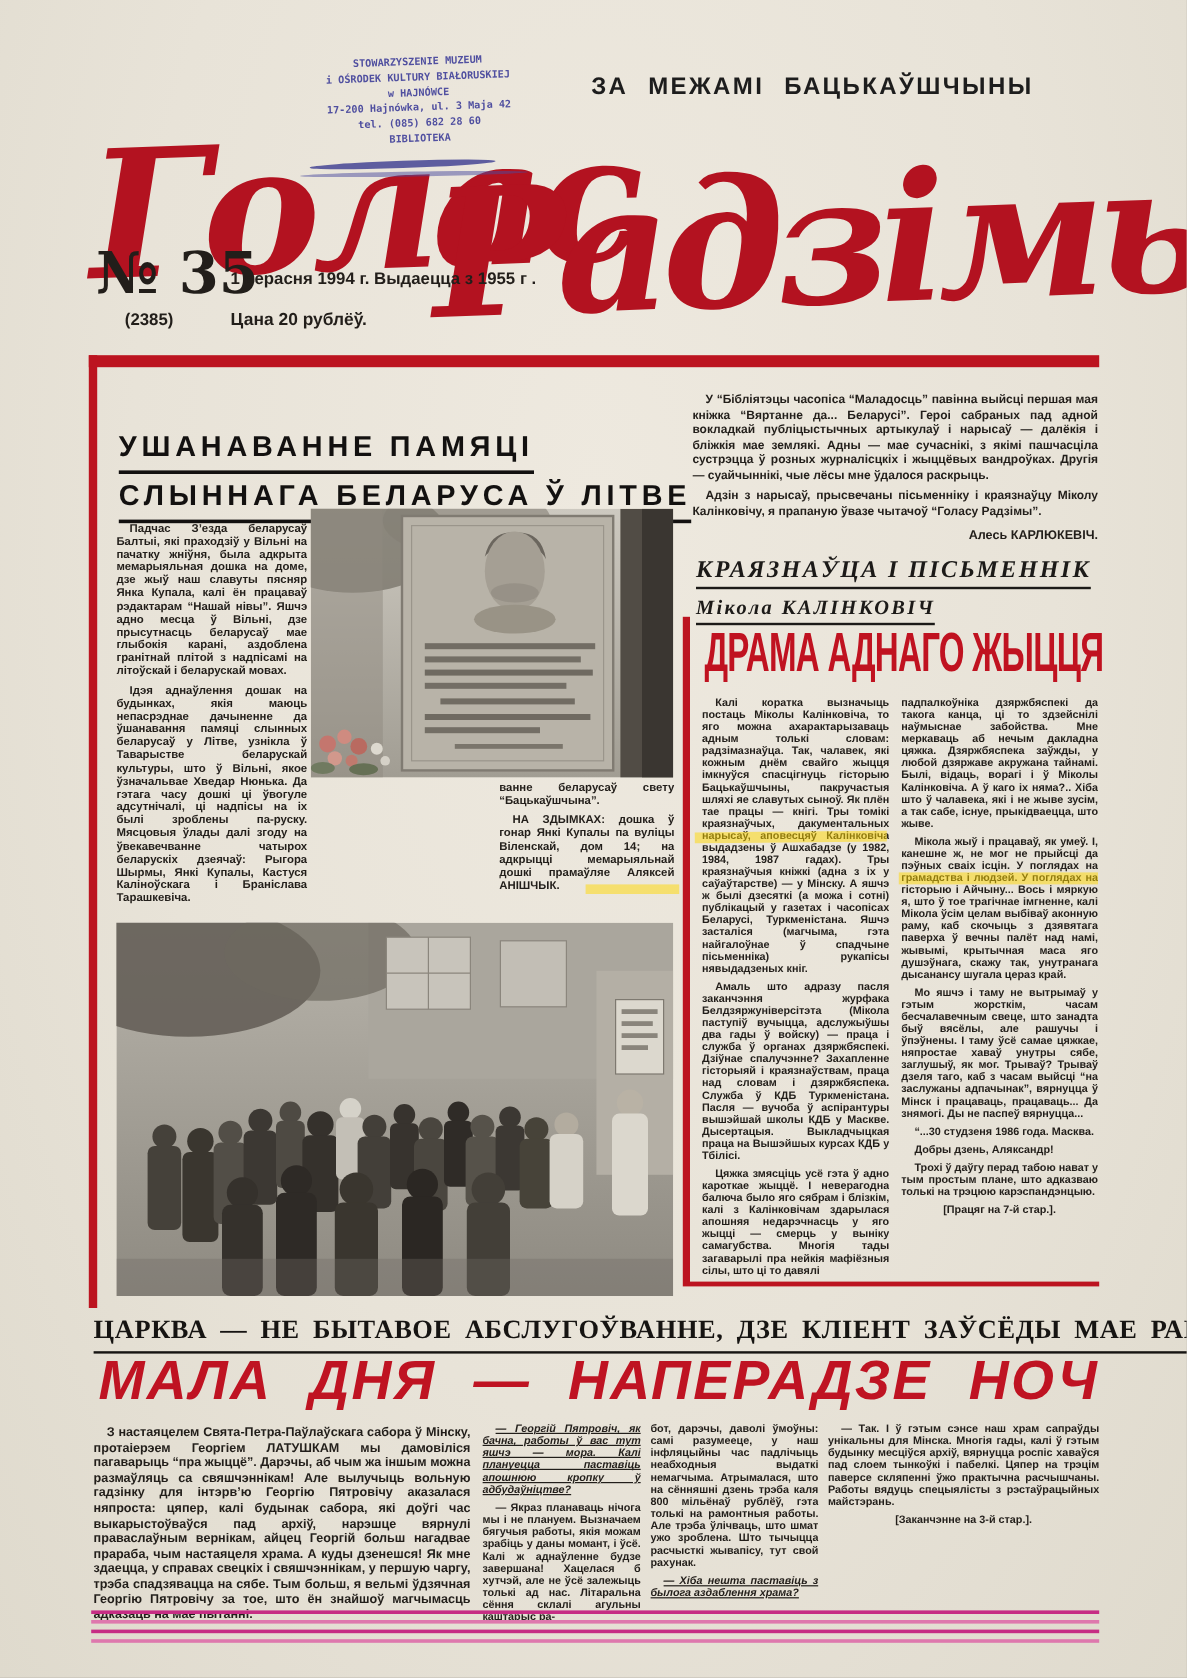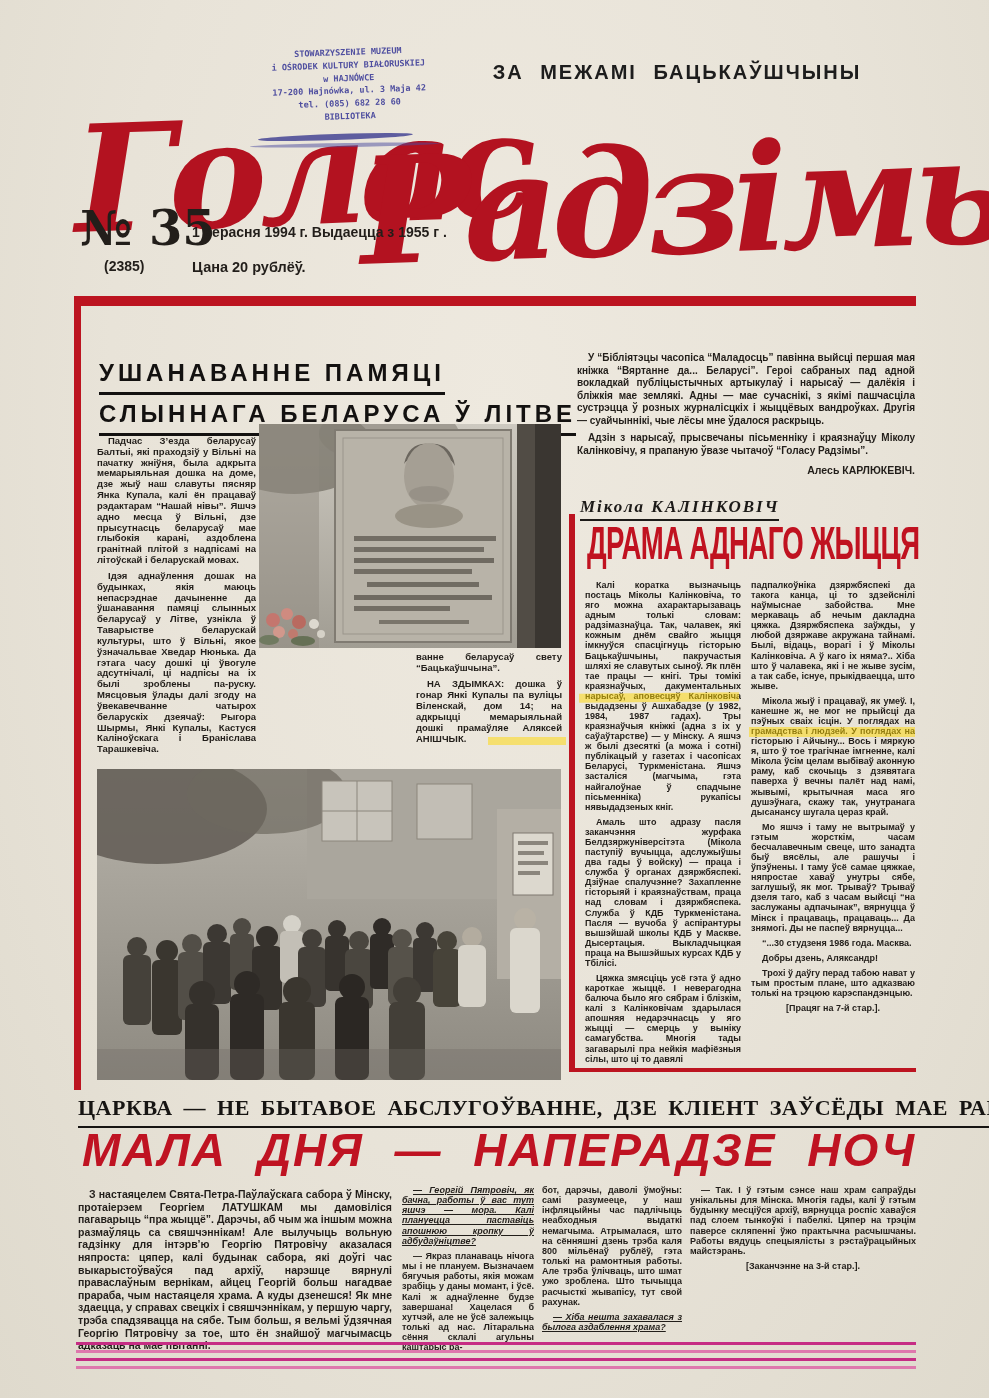--- a/index.html
+++ b/index.html
@@ -44,21 +44,21 @@
   .col p.ni{text-indent:0;}
   .col p.ctr{text-indent:0;text-align:center;}
   .la-col{left:97px;top:436px;width:159px;height:324px;font-size:9.5px;line-height:1.14;}
   .photo1{left:259px;top:424px;width:302px;height:224px;}
   .cap{font-size:9.5px;line-height:1.16;}
   .cap1{left:259px;top:651px;width:151px;height:110px;}
   .cap2{left:416px;top:651px;width:146px;height:110px;}
   .photo2{left:97px;top:769px;width:464px;height:311px;}
 
   
-  .ra-intro{left:577px;top:352px;width:338px;font-size:10px;line-height:1.25;}
+  .ra-intro{left:577px;top:328px;width:338px;font-size:10px;line-height:1.25;}
   .ra-byline{text-align:right;margin-top:7px;font-size:10.5px;font-weight:700;}
   .rub{font-family:"Liberation Serif",serif;font-style:italic;font-weight:700;color:#1c1a18;
        border-bottom:2px solid #1c1a18;padding-bottom:2px;letter-spacing:2px;white-space:nowrap;}
   .rub1{left:580px;top:464px;font-size:20px;}
   .rub2{left:580px;top:497px;font-size:17px;}
   .ra-head{left:587px;top:520px;font-size:46px;font-weight:900;color:#c01220;letter-spacing:-1px;
            white-space:nowrap;transform:scaleX(.6);transform-origin:left top;line-height:1;}
   .ra-c{top:580px;height:490px;font-size:9px;line-height:1.12;}
   .ra-c1{left:585px;width:156px;}
   .ra-c2{left:751px;width:164px;}
@@ -236,20 +236,21 @@
         <rect x="292" y="233" width="36" height="78" rx="7" fill="#433f38"></rect>
     </g>
     <rect y="280" width="464" height="31" fill="#6f6b63" opacity=".35"></rect>
   </svg>
 
   <div class="abs col ra-intro">
     <p>У “Бібліятэцы часопіса “Маладосць” павінна выйсці першая мая кніжка “Вяртанне да... Беларусі”. Героі сабраных пад адной вокладкай публіцыстычных артыкулаў і нарысаў — далёкія і бліжкія мае землякі. Адны — мае сучаснікі, з якімі пашчасціла сустрэцца ў розных журналісцкіх і жыццёвых вандроўках. Другія — суайчыннікі, чые лёсы мне ўдалося раскрыць.</p>
     <p>Адзін з нарысаў, прысвечаны пісьменніку і краязнаўцу Міколу Калінковічу, я прапаную ўвазе чытачоў “Голасу Радзімы”.</p>
     <div class="ra-byline">Алесь КАРЛЮКЕВІЧ.</div>
   </div>
+  <div class="abs rub rub1">КРАЯЗНАЎЦА І ПІСЬМЕННІК</div>
   <div class="abs rub rub2">Мікола КАЛІНКОВІЧ</div>
   <div class="abs ra-head">ДРАМА АДНАГО ЖЫЦЦЯ</div>
 
   <div class="abs col ra-c ra-c1">
     <p>Калі коратка вызначыць постаць Міколы Калінковіча, то яго можна ахарактарызаваць адным толькі словам: радзімазнаўца. Так, чалавек, які кожным днём свайго жыцця імкнуўся спасцігнуць гісторыю Бацькаўшчыны, пакручастыя шляхі яе славутых сыноў. Як плён тае працы — кнігі. Тры томікі краязнаўчых, дакументальных нарысаў, аповесцяў Калінковіча выдадзены ў Ашхабадзе (у 1982, 1984, 1987 гадах). Тры краязнаўчыя кніжкі (адна з іх у саўаўтарстве) — у Мінску. А яшчэ ж былі дзесяткі (а можа і сотні) публікацый у газетах і часопісах Беларусі, Туркменістана. Яшчэ засталіся (магчыма, гэта найгалоўнае ў спадчыне пісьменніка) рукапісы нявыдадзеных кніг.</p>
     <p>Амаль што адразу пасля заканчэння журфака Белдзяржуніверсітэта (Мікола паступіў вучыцца, адслужыўшы два гады ў войску) — праца і служба ў органах дзяржбяспекі. Дзіўнае спалучэнне? Захапленне гісторыяй і краязнаўствам, праца над словам і дзяржбяспека. Служба ў КДБ Туркменістана. Пасля — вучоба ў аспірантуры вышэйшай школы КДБ у Маскве. Дысертацыя. Выкладчыцкая праца на Вышэйшых курсах КДБ у Тбілісі.</p>
     <p>Цяжка змясціць усё гэта ў адно кароткае жыццё. І неверагодна балюча было яго сябрам і блізкім, калі з Калінковічам здарылася апошняя недарэчнасць у яго жыцці — смерць у выніку самагубства. Многія тады загаварылі пра нейкія мафіёзныя сілы, што ці то давялі</p>
   </div>
   <div class="abs col ra-c ra-c2">
     <p class="ni">падпалкоўніка дзяржбяспекі да такога канца, ці то здзейснілі наўмыснае забойства. Мне меркаваць аб нечым дакладна цяжка. Дзяржбяспека заўжды, у любой дзяржаве акружана тайнамі. Былі, відаць, ворагі і ў Міколы Калінковіча. А ў каго іх няма?.. Хіба што ў чалавека, які і не жыве зусім, а так сабе, існуе, прыкідваецца, што жыве.</p>
@@ -270,21 +271,21 @@
 
   <div class="abs col ba-col1">
     <p>З настаяцелем Свята-Петра-Паўлаўскага сабора ў Мінску, протаіерэем Георгіем ЛАТУШКАМ мы дамовіліся пагаварыць “пра жыццё”. Дарэчы, аб чым жа іншым можна размаўляць са свяшчэннікам! Але вылучыць вольную гадзінку для інтэрв’ю Георгію Пятровічу аказалася няпроста: цяпер, калі будынак сабора, які доўгі час выкарыстоўваўся пад архіў, нарэшце вярнулі праваслаўным вернікам, айцец Георгій больш нагадвае прараба, чым настаяцеля храма. А куды дзенешся! Як мне здаецца, у справах свецкіх і свяшчэннікам, у першую чаргу, трэба спадзявацца на сябе. Тым больш, я вельмі ўдзячная Георгію Пятровічу за тое, што ён знайшоў магчымасць адказаць на мае пытанні.</p>
   </div>
   <div class="abs col ba-c ba-col2">
     <p class="q">— Георгій Пятровіч, як бачна, работы ў вас тут яшчэ — мора. Калі плануецца паставіць апошнюю кропку ў адбудаўніцтве?</p>
     <p>— Якраз планаваць нічога мы і не плануем. Вызначаем бягучыя работы, якія можам зрабіць у даны момант, і ўсё. Калі ж аднаўленне будзе завершана! Хацелася б хутчэй, але не ўсё залежыць толькі ад нас. Літаральна сёння склалі агульны каштарыс ра-</p>
   </div>
   <div class="abs col ba-c ba-col3">
     <p class="ni">бот, дарэчы, даволі ўмоўны: самі разумееце, у наш інфляцыйны час падлічыць неабходныя выдаткі немагчыма. Атрымалася, што на сённяшні дзень трэба каля 800 мільёнаў рублёў, гэта толькі на рамонтныя работы. Але трэба ўлічваць, што шмат ужо зроблена. Што тычыцца расчысткі жывапісу, тут свой рахунак.</p>
-    <p class="q">— Хіба нешта захавалася з былога аздаблення храма?</p>
+    <p class="q">— Хіба нешта паставіць з былога аздаблення храма?</p>
   </div>
   <div class="abs col ba-c ba-col4">
     <p>— Так. І ў гэтым сэнсе наш храм сапраўды унікальны для Мінска. Многія гады, калі ў гэтым будынку месціўся архіў, вярнуцца роспіс хаваўся пад слоем тынкоўкі і пабелкі. Цяпер на трэцім паверсе скляпенні ўжо практычна расчышчаны. Работы вядуць спецыялісты з рэстаўрацыйных майстэрань.</p>
     <p class="ctr">[Заканчэнне на 3-й стар.].</p>
   </div>
 
   <div class="abs mag mag1"></div>
   <div class="abs mag mag2"></div>
   <div class="abs mag mag3"></div>
   <div class="abs mag mag4"></div>

